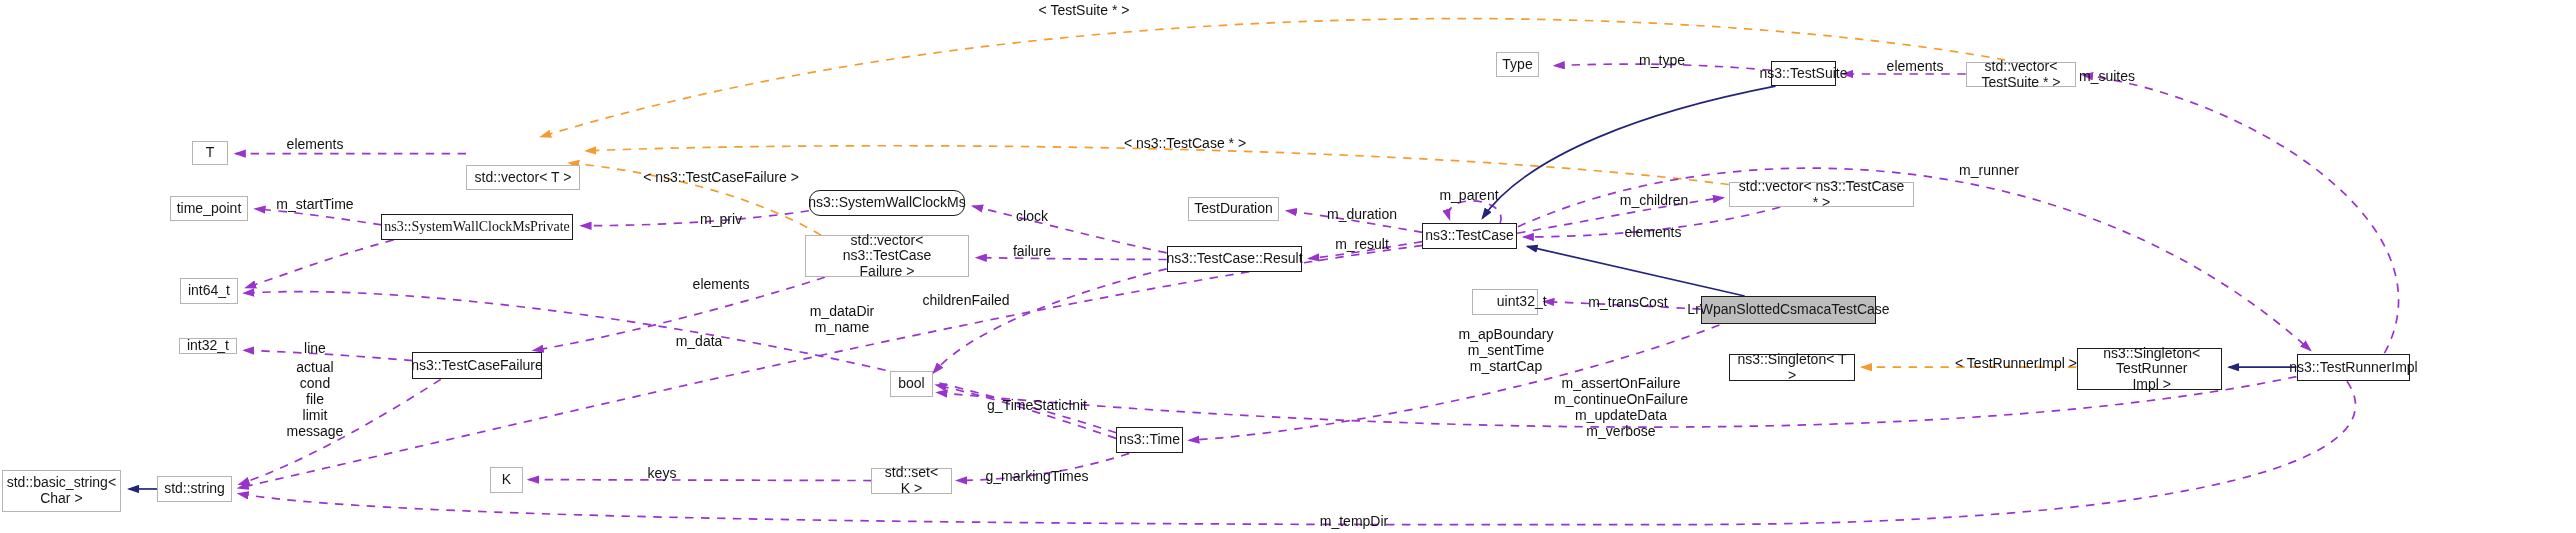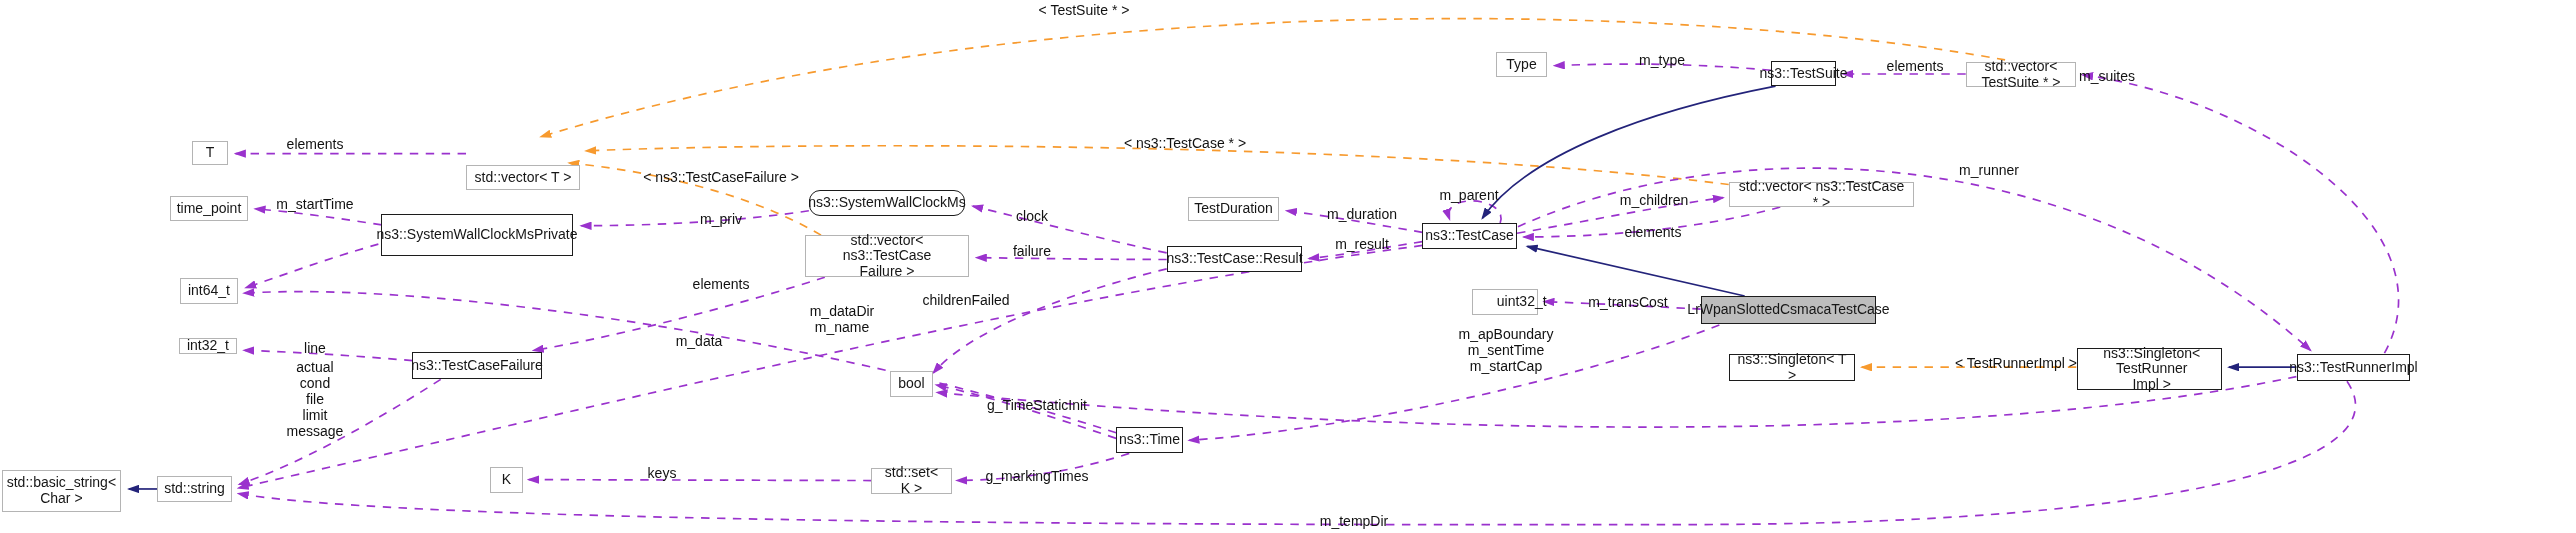--- a/index.html
+++ b/index.html
@@ -74,30 +74,30 @@
       <path d="M1895,92 C1760,118 1630,164 1582,233" marker-end="url(#an)"></path>
       <path d="M1862,316 C1782,298 1702,280 1630,263" marker-end="url(#an)"></path>
       <path d="M168,522 L137,522" marker-end="url(#an)"></path>
       <path d="M2451,392 L2379,392" marker-end="url(#an)"></path>
     </g>
   </svg>
 
   <div class="node" style="left:192px;top:141px;width:36px;height:24px;">T</div>
   <div class="node" style="left:466px;top:141px;width:114px;height:25px;margin-top:24px;">std::vector&lt; T &gt;</div>
   <div class="node" style="left:170px;top:196px;width:78px;height:25px;">time_point</div>
-  <div class="node linked" style="left:381px;top:214px;width:192px;height:42px;">ns3::SystemWallClockMsPrivate</div>
+  <div class="node linked" style="left:381px;top:214px;width:192px;height:26px;font-family:Liberation Serif, serif;">ns3::SystemWallClockMsPrivate</div>
   <div class="node" style="left:180px;top:278px;width:58px;height:26px;">int64_t</div>
   <div class="node linked" style="left:809px;top:190px;width:156px;height:26px;border-radius:11px;">ns3::SystemWallClockMs</div>
   <div class="node" style="left:805px;top:235px;width:164px;height:42px;">std::vector&lt; ns3::TestCase
 Failure &gt;</div>
   <div class="node" style="left:1188px;top:197px;width:91px;height:24px;">TestDuration</div>
   <div class="node linked" style="left:1167px;top:246px;width:135px;height:26px;">ns3::TestCase::Result</div>
   <div class="node linked" style="left:1422px;top:223px;width:95px;height:26px;">ns3::TestCase</div>
   <div class="node" style="left:1729px;top:182px;width:185px;height:25px;">std::vector&lt; ns3::TestCase * &gt;</div>
-  <div class="node" style="left:1496px;top:52px;width:51px;height:25px;">Type</div>
+  <div class="node" style="left:1496px;top:52px;width:43px;height:25px;">Type</div>
   <div class="node linked" style="left:1771px;top:61px;width:65px;height:25px;">ns3::TestSuite</div>
   <div class="node" style="left:1966px;top:62px;width:110px;height:25px;">std::vector&lt; TestSuite * &gt;</div>
   <div class="node" style="left:1472px;top:289px;width:66px;height:26px;padding-left:40px;">uint32_t</div>
   <div class="node current" style="left:1701px;top:296px;width:175px;height:28px;">LrWpanSlottedCsmacaTestCase</div>
   <div class="node linked" style="left:1729px;top:354px;width:126px;height:27px;">ns3::Singleton&lt; T &gt;</div>
   <div class="node linked" style="left:2077px;top:348px;width:145px;height:42px;padding-left:11px;">ns3::Singleton&lt; TestRunner
 Impl &gt;</div>
   <div class="node linked" style="left:2297px;top:354px;width:113px;height:27px;">ns3::TestRunnerImpl</div>
   <div class="node" style="left:179px;top:338px;width:58px;height:16px;">int32_t</div>
   <div class="node linked" style="left:412px;top:352px;width:130px;height:27px;">ns3::TestCaseFailure</div>
@@ -124,20 +124,24 @@
   <div class="elabel" style="left:1362px;top:214px;">m_duration</div>
   <div class="elabel" style="left:1362px;top:244px;">m_result</div>
   <div class="elabel" style="left:1469px;top:195px;">m_parent</div>
   <div class="elabel" style="left:1654px;top:200px;">m_children</div>
   <div class="elabel" style="left:1653px;top:232px;">elements</div>
   <div class="elabel" style="left:1989px;top:170px;">m_runner</div>
   <div class="elabel" style="left:1628px;top:302px;">m_transCost</div>
   <div class="elabel" style="left:1506px;top:350px;">m_apBoundary
 m_sentTime
 m_startCap</div>
+  <div class="elabel" style="left:1621px;top:407px;">m_assertOnFailure
+m_continueOnFailure
+m_updateData
+m_verbose</div>
   <div class="elabel" style="left:2016px;top:363px;">&lt; TestRunnerImpl &gt;</div>
   <div class="elabel" style="left:315px;top:348px;">line</div>
   <div class="elabel" style="left:315px;top:399px;">actual
 cond
 file
 limit
 message</div>
   <div class="elabel" style="left:842px;top:293px;margin-top:26px;">m_dataDir
 m_name</div>
   <div class="elabel" style="left:966px;top:300px;">childrenFailed</div>

